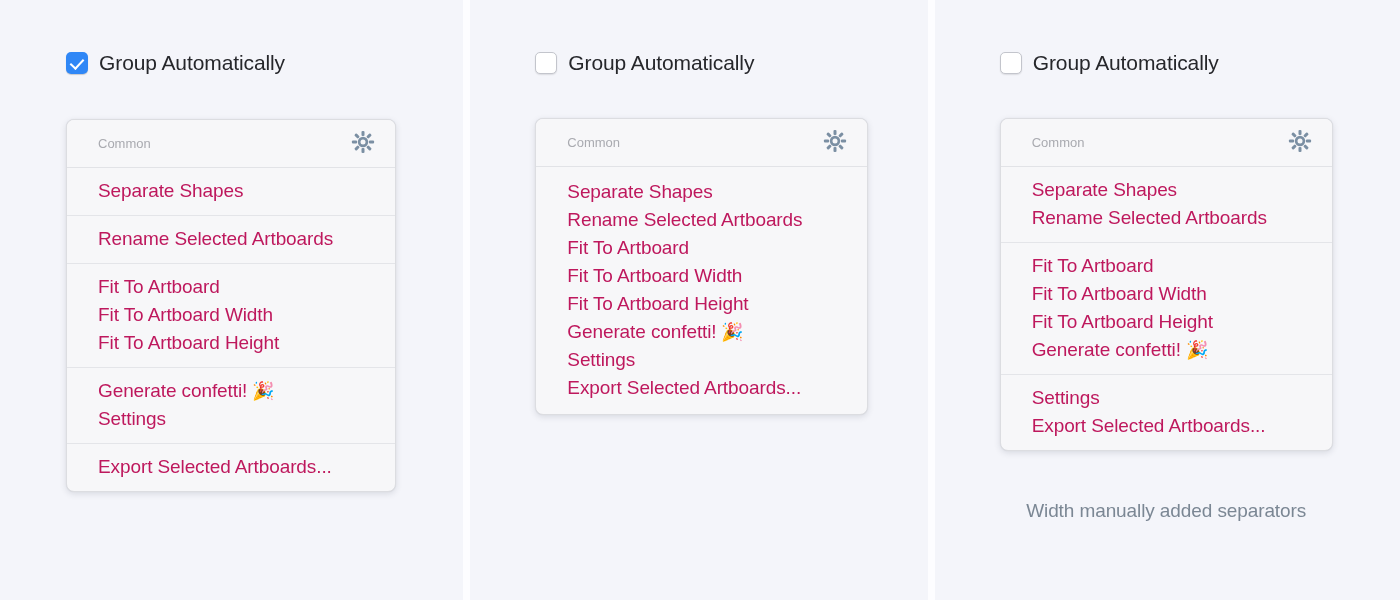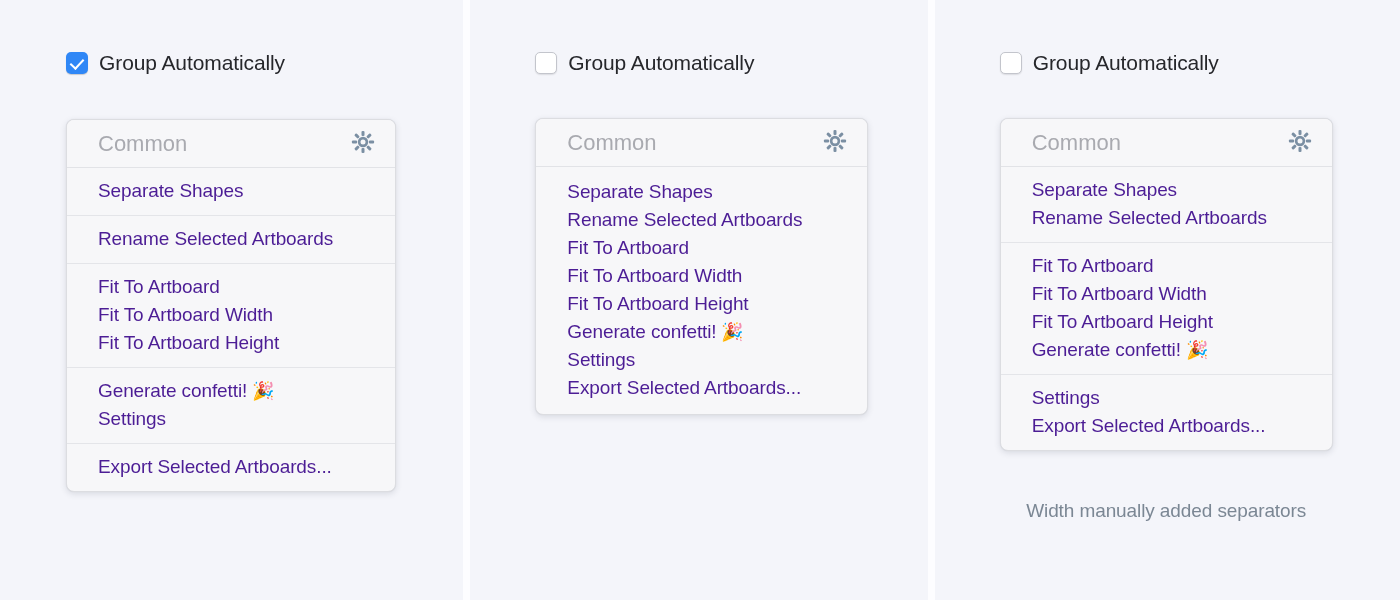--- a/index.html
+++ b/index.html
@@ -103,37 +103,37 @@
   .card-header {
     height: 48px;
     display: flex;
     align-items: center;
     justify-content: space-between;
     padding: 0 20px 0 31px;
     background: #f7f7f9;
     border-bottom: 1px solid #e2e3e7;
   }
   .card-header-title {
-    font-size: 22px;
+    font-size: 13px;
     color: #a9aab0;
     letter-spacing: 0px;
   }
   .gear-icon { display: block; }
 
   .group {
     padding: 9px 0 10px 0;
   }
   .group + .group {
     border-top: 1px solid #e4e5e9;
   }
   .group.tight { padding: 11px 0 12px 0; }
 
   .menu-item {
     font-size: 19px;
-    color: #4c1d95;
+    color: #be185d;
     line-height: 28px;
     padding: 0 18px 0 31px;
     letter-spacing: -0.1px;
     white-space: nowrap;
   }
 
   .emoji { font-size: 18px; }
 
   .caption {
     margin-top: 45px;

